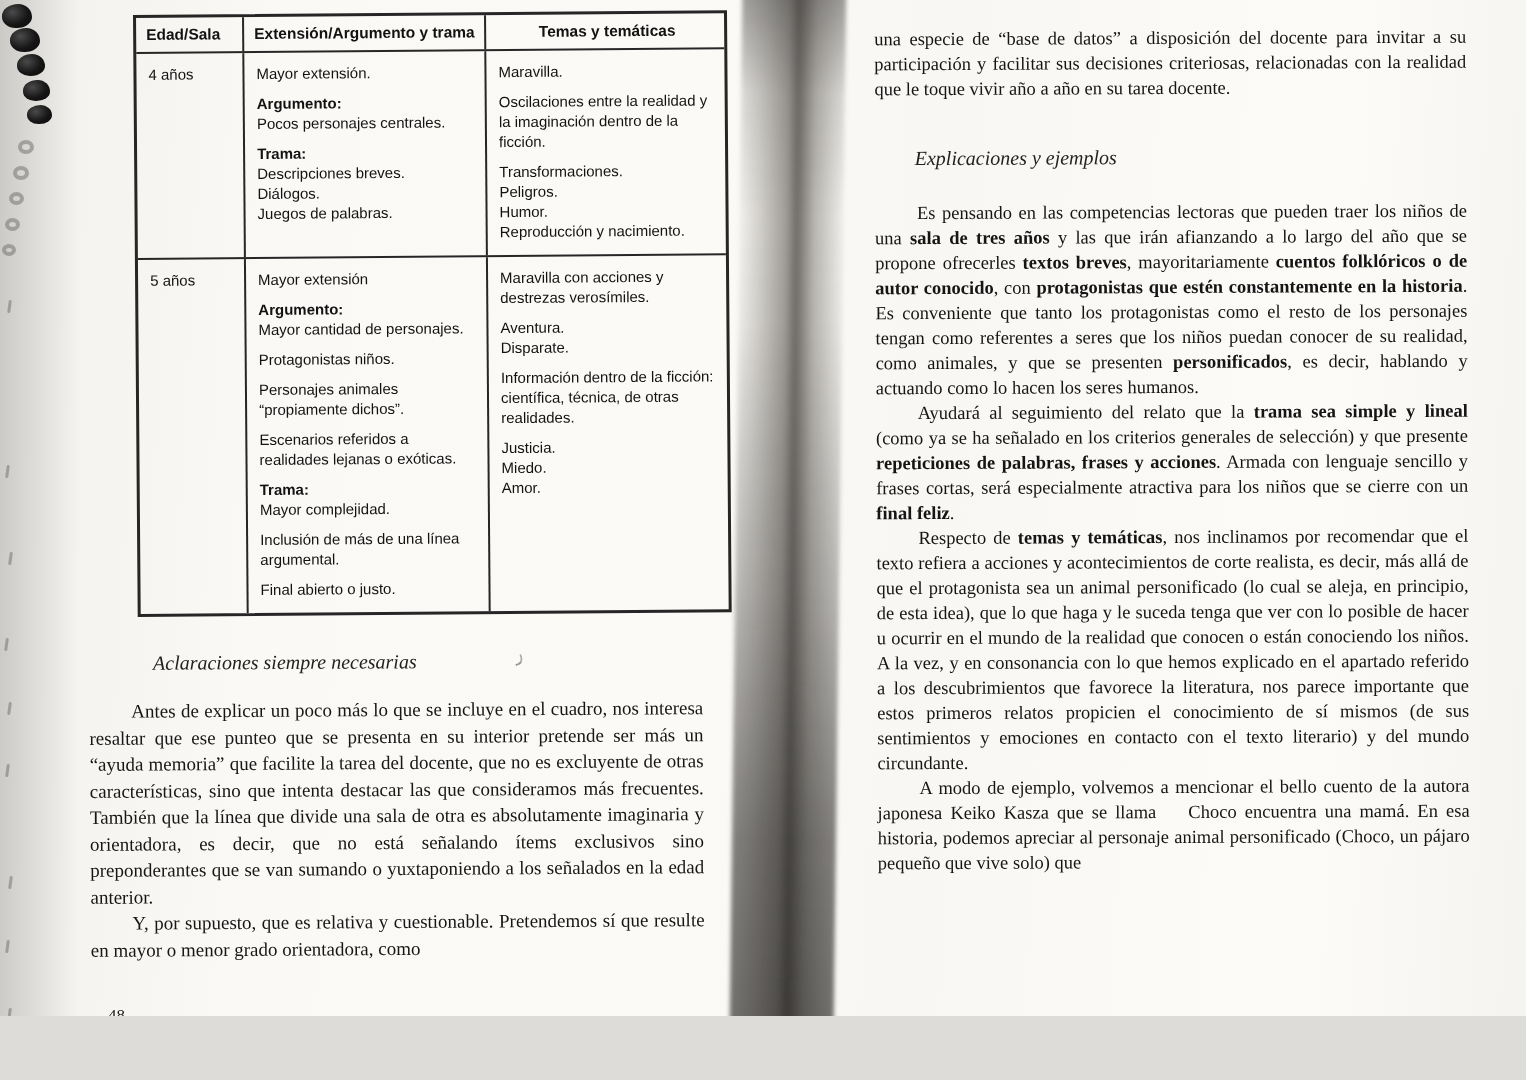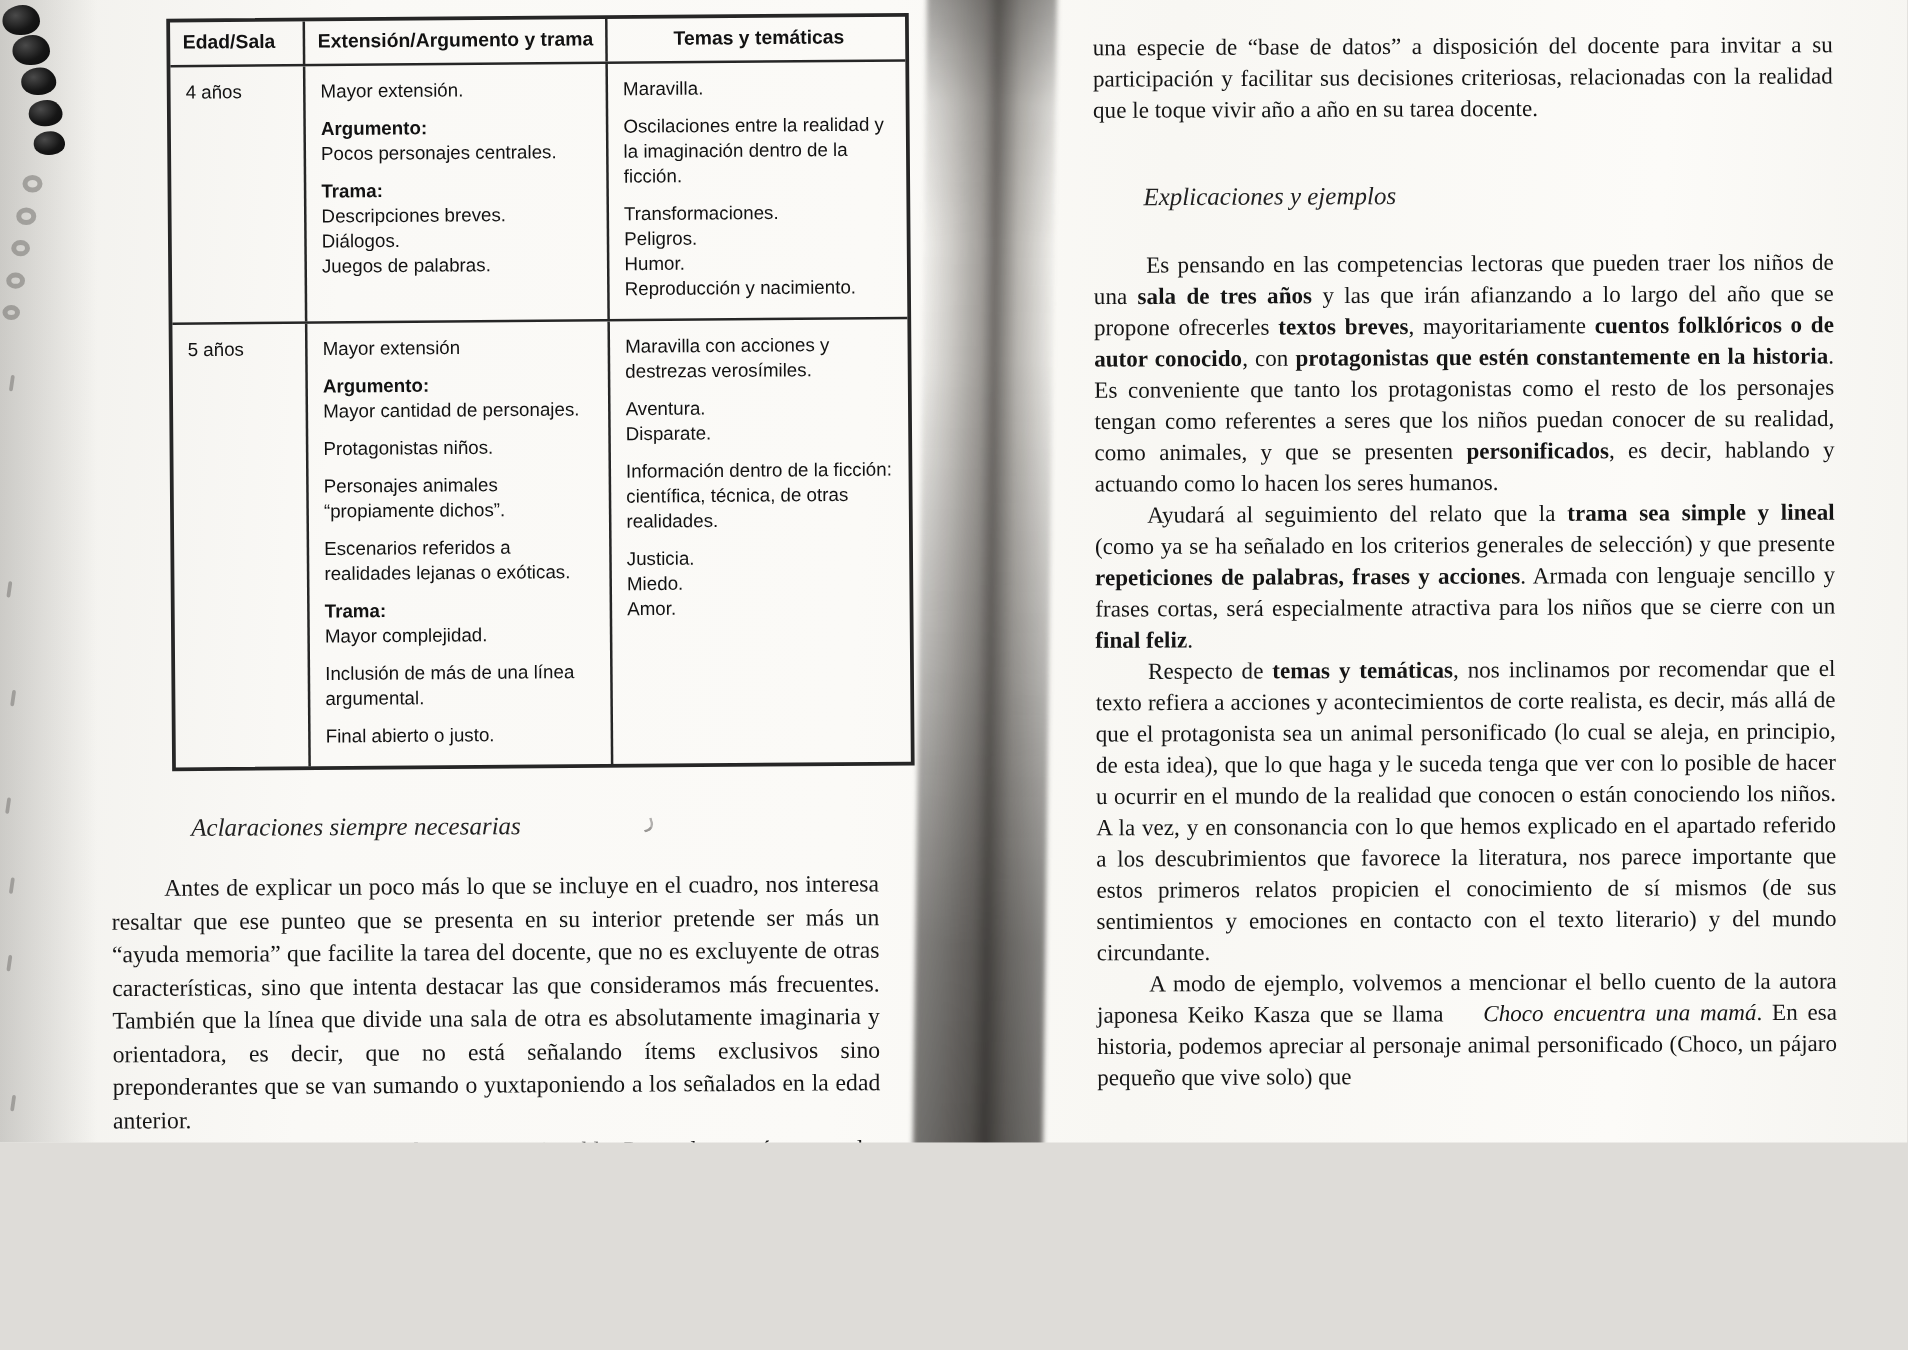--- a/index.html
+++ b/index.html
@@ -1,18 +1,18 @@
 <!DOCTYPE html>
 <html lang="es"><head>
 <meta charset="utf-8">
 <style>
   * { margin:0; padding:0; box-sizing:border-box; }
   html, body { width:1526px; height:1080px; overflow:hidden; background:#dedcd8; }
   .scan {
-    position:relative; width:1526px; height:914px; overflow:hidden;
+    position:relative; width:1526px; height:1016px; overflow:hidden;
     background: linear-gradient(93deg,#f1f0ec 0%,#faf9f6 18%,#fbfaf7 45%,#f8f7f3 60%,#fcfbf8 85%,#f5f4f0 100%);
     font-family:"Liberation Serif","DejaVu Serif",serif; color:#1b1b1b;
   }
   .scan::before { content:""; position:absolute; left:0; top:0; bottom:0; width:78px;
     background:linear-gradient(90deg,rgba(105,103,99,.28),rgba(105,103,99,0)); }
 
   
   .gutter { position:absolute; top:-10px; bottom:-10px; left:736px; width:104px;
     transform:rotate(0.7deg);
     background:linear-gradient(90deg,
@@ -166,17 +166,17 @@
 
     <div class="page-number">48</div>
   </section>
 
   <section class="right-body">
     <p class="para"><span>una especie de “base de datos” a disposición del docente para invitar a su participación y facilitar sus decisiones criteriosas, relacionadas con la realidad que le toque vivir año a año en su tarea docente.</span></p>
     <h2 class="right-heading">Explicaciones y ejemplos</h2>
     <p class="para indent"><span>Es pensando en las competencias lectoras que pueden traer los niños de una </span><span style="font-weight: 700;">sala de tres años</span><span> y las que irán afianzando a lo largo del año que se propone ofrecerles </span><span style="font-weight: 700;">textos breves</span><span>, mayoritariamente </span><span style="font-weight: 700;">cuentos folklóricos o de autor conocido</span><span>, con </span><span style="font-weight: 700;">protagonistas que estén constantemente en la historia</span><span>. Es conveniente que tanto los protagonistas como el resto de los personajes tengan como referentes a seres que los niños puedan conocer de su realidad, como animales, y que se presenten </span><span style="font-weight: 700;">personificados</span><span>, es decir, hablando y actuando como lo hacen los seres humanos.</span></p>
     <p class="para indent"><span>Ayudará al seguimiento del relato que la </span><span style="font-weight: 700;">trama sea simple y lineal</span><span> (como ya se ha señalado en los criterios generales de selección) y que presente </span><span style="font-weight: 700;">repeticiones de palabras, frases y acciones</span><span>. Armada con lenguaje sencillo y frases cortas, será especialmente atractiva para los niños que se cierre con un </span><span style="font-weight: 700;">final feliz</span><span>.</span></p>
     <p class="para indent"><span>Respecto de </span><span style="font-weight: 700;">temas y temáticas</span><span>, nos inclinamos por recomendar que el texto refiera a acciones y acontecimientos de corte realista, es decir, más allá de que el protagonista sea un animal personificado (lo cual se aleja, en principio, de esta idea), que lo que haga y le suceda tenga que ver con lo posible de hacer u ocurrir en el mundo de la realidad que conocen o están conociendo los niños. A la vez, y en consonancia con lo que hemos explicado en el apartado referido a los descubrimientos que favorece la literatura, nos parece importante que estos primeros relatos propicien el conocimiento de sí mismos (de sus sentimientos y emociones en contacto con el texto literario) y del mundo circundante.</span></p>
-    <p class="para indent"><span>A modo de ejemplo, volvemos a mencionar el bello cuento de la autora japonesa Keiko Kasza que se llama </span><span style="font-style: italic; margin-left: 24px;">Choco encuentra una mamá</span><span>. En esa historia, podemos apreciar al personaje animal personificado (Choco, un pájaro pequeño que vive solo) que</span></p>
+    <p class="para indent"><span>A modo de ejemplo, volvemos a mencionar el bello cuento de la autora japonesa Keiko Kasza que se llama </span><span style=" margin-left: 24px;">Choco encuentra una mamá</span><span>. En esa historia, podemos apreciar al personaje animal personificado (Choco, un pájaro pequeño que vive solo) que</span></p>
   </section>
 
   <div class="corner-smudge"></div>
 </div>
 
 </body></html>

